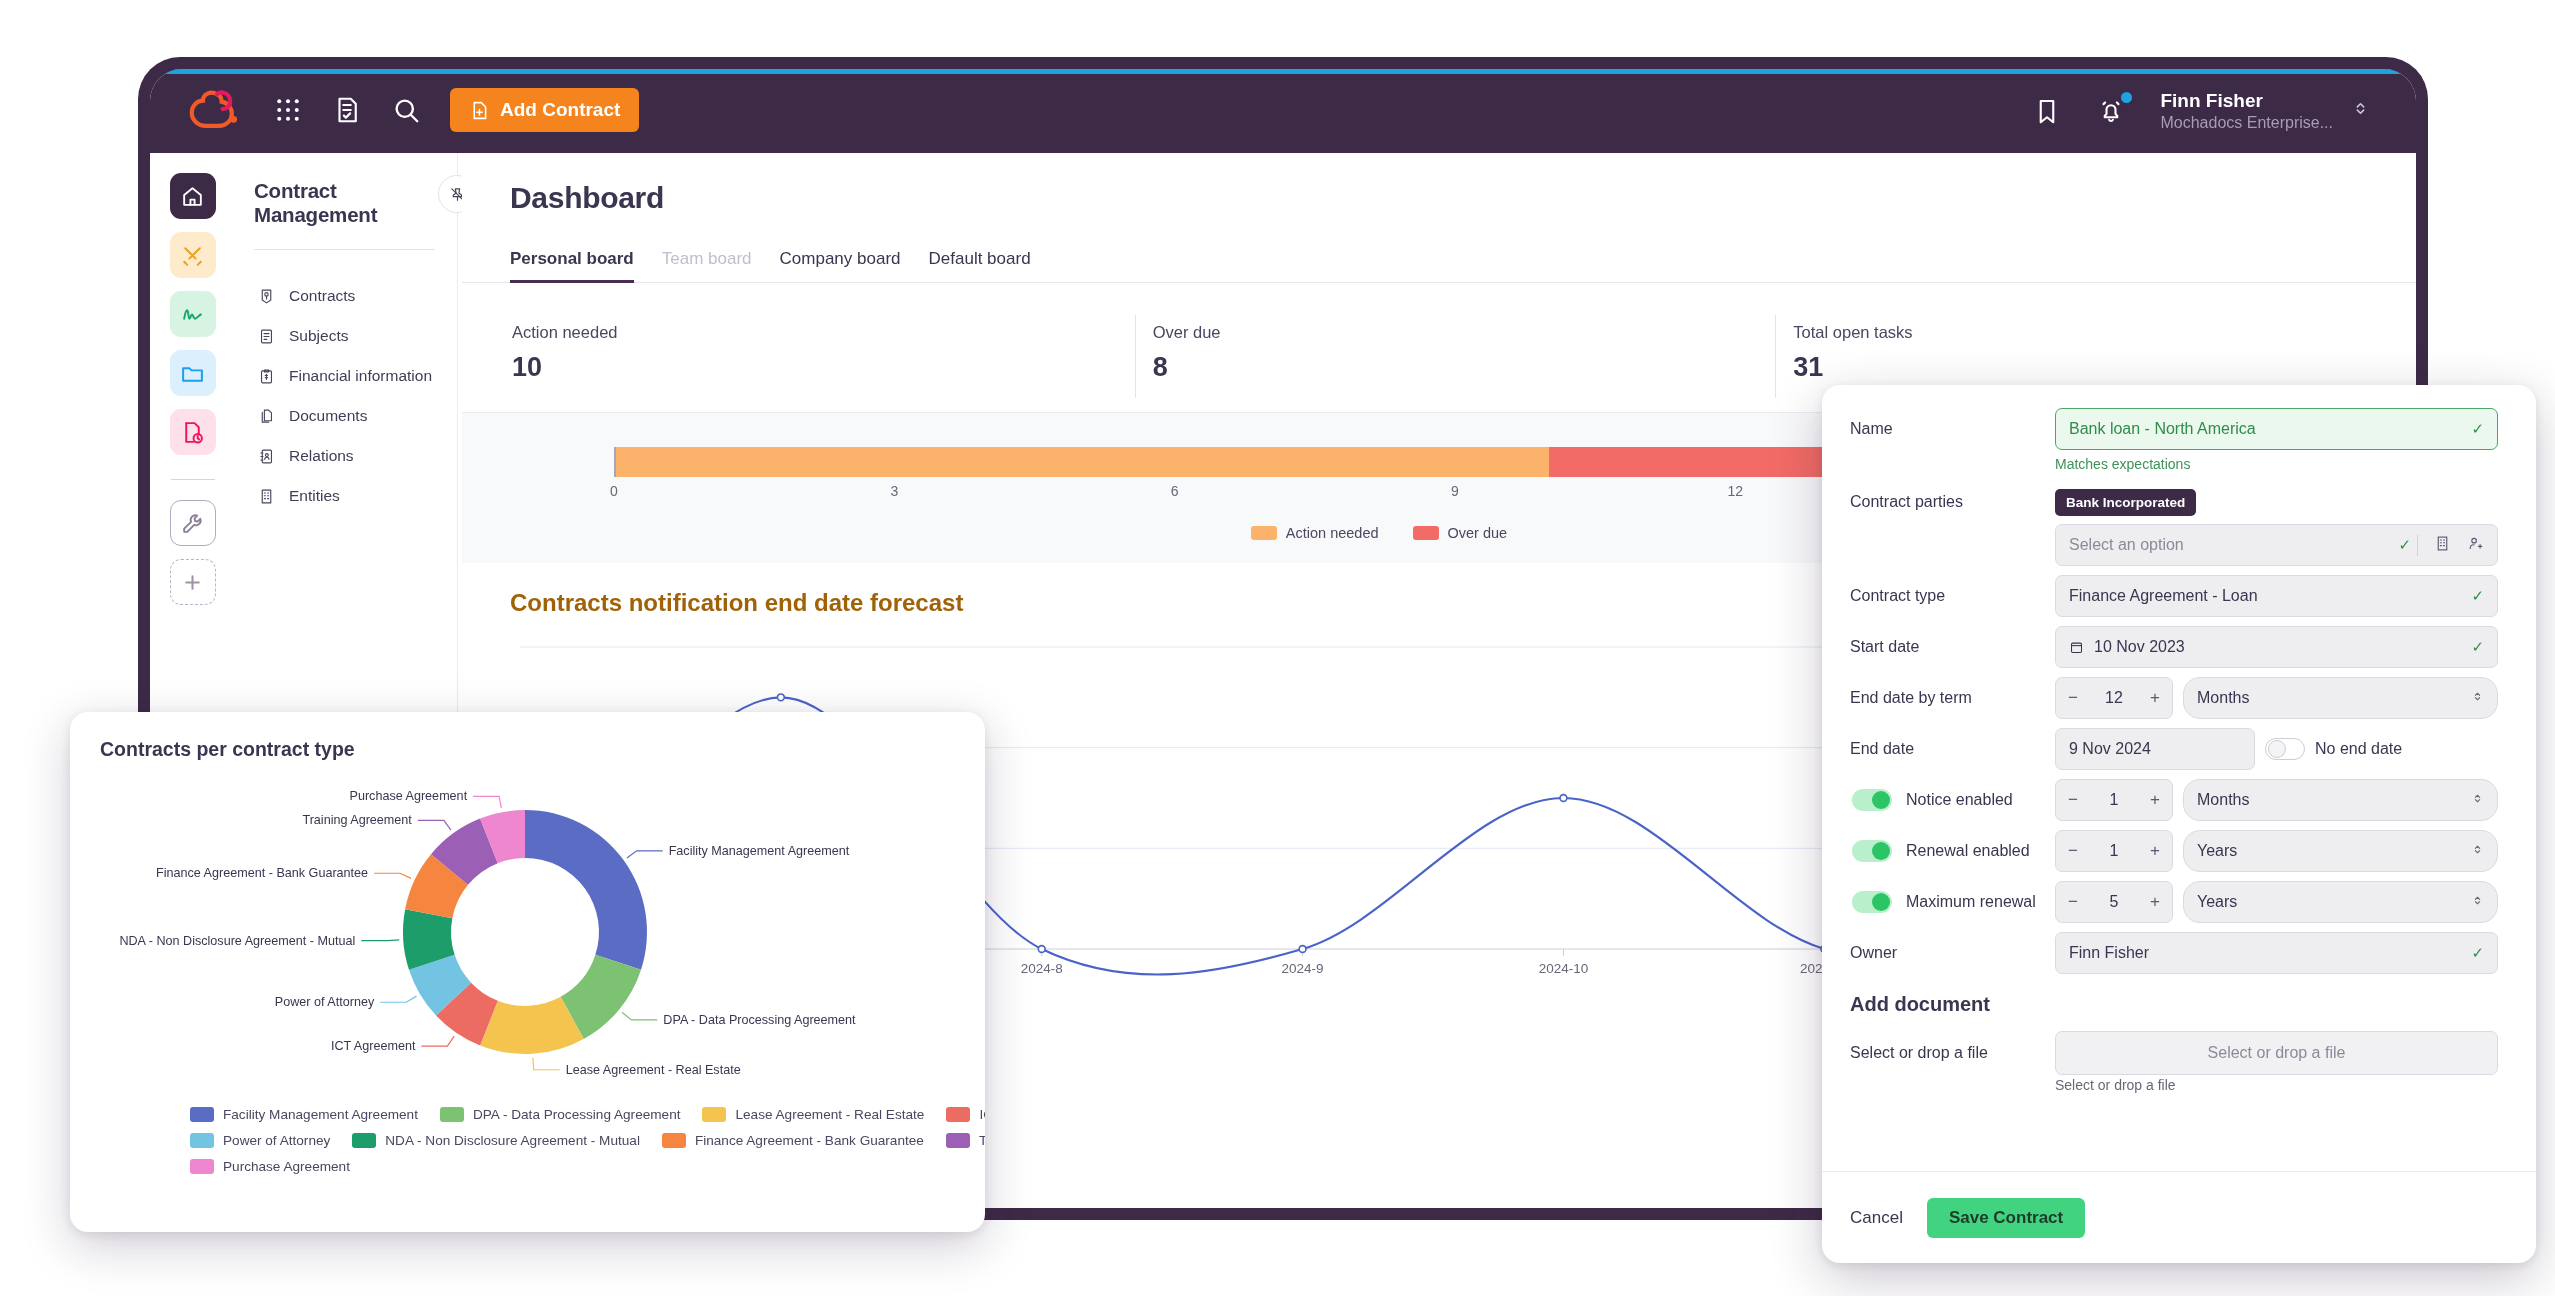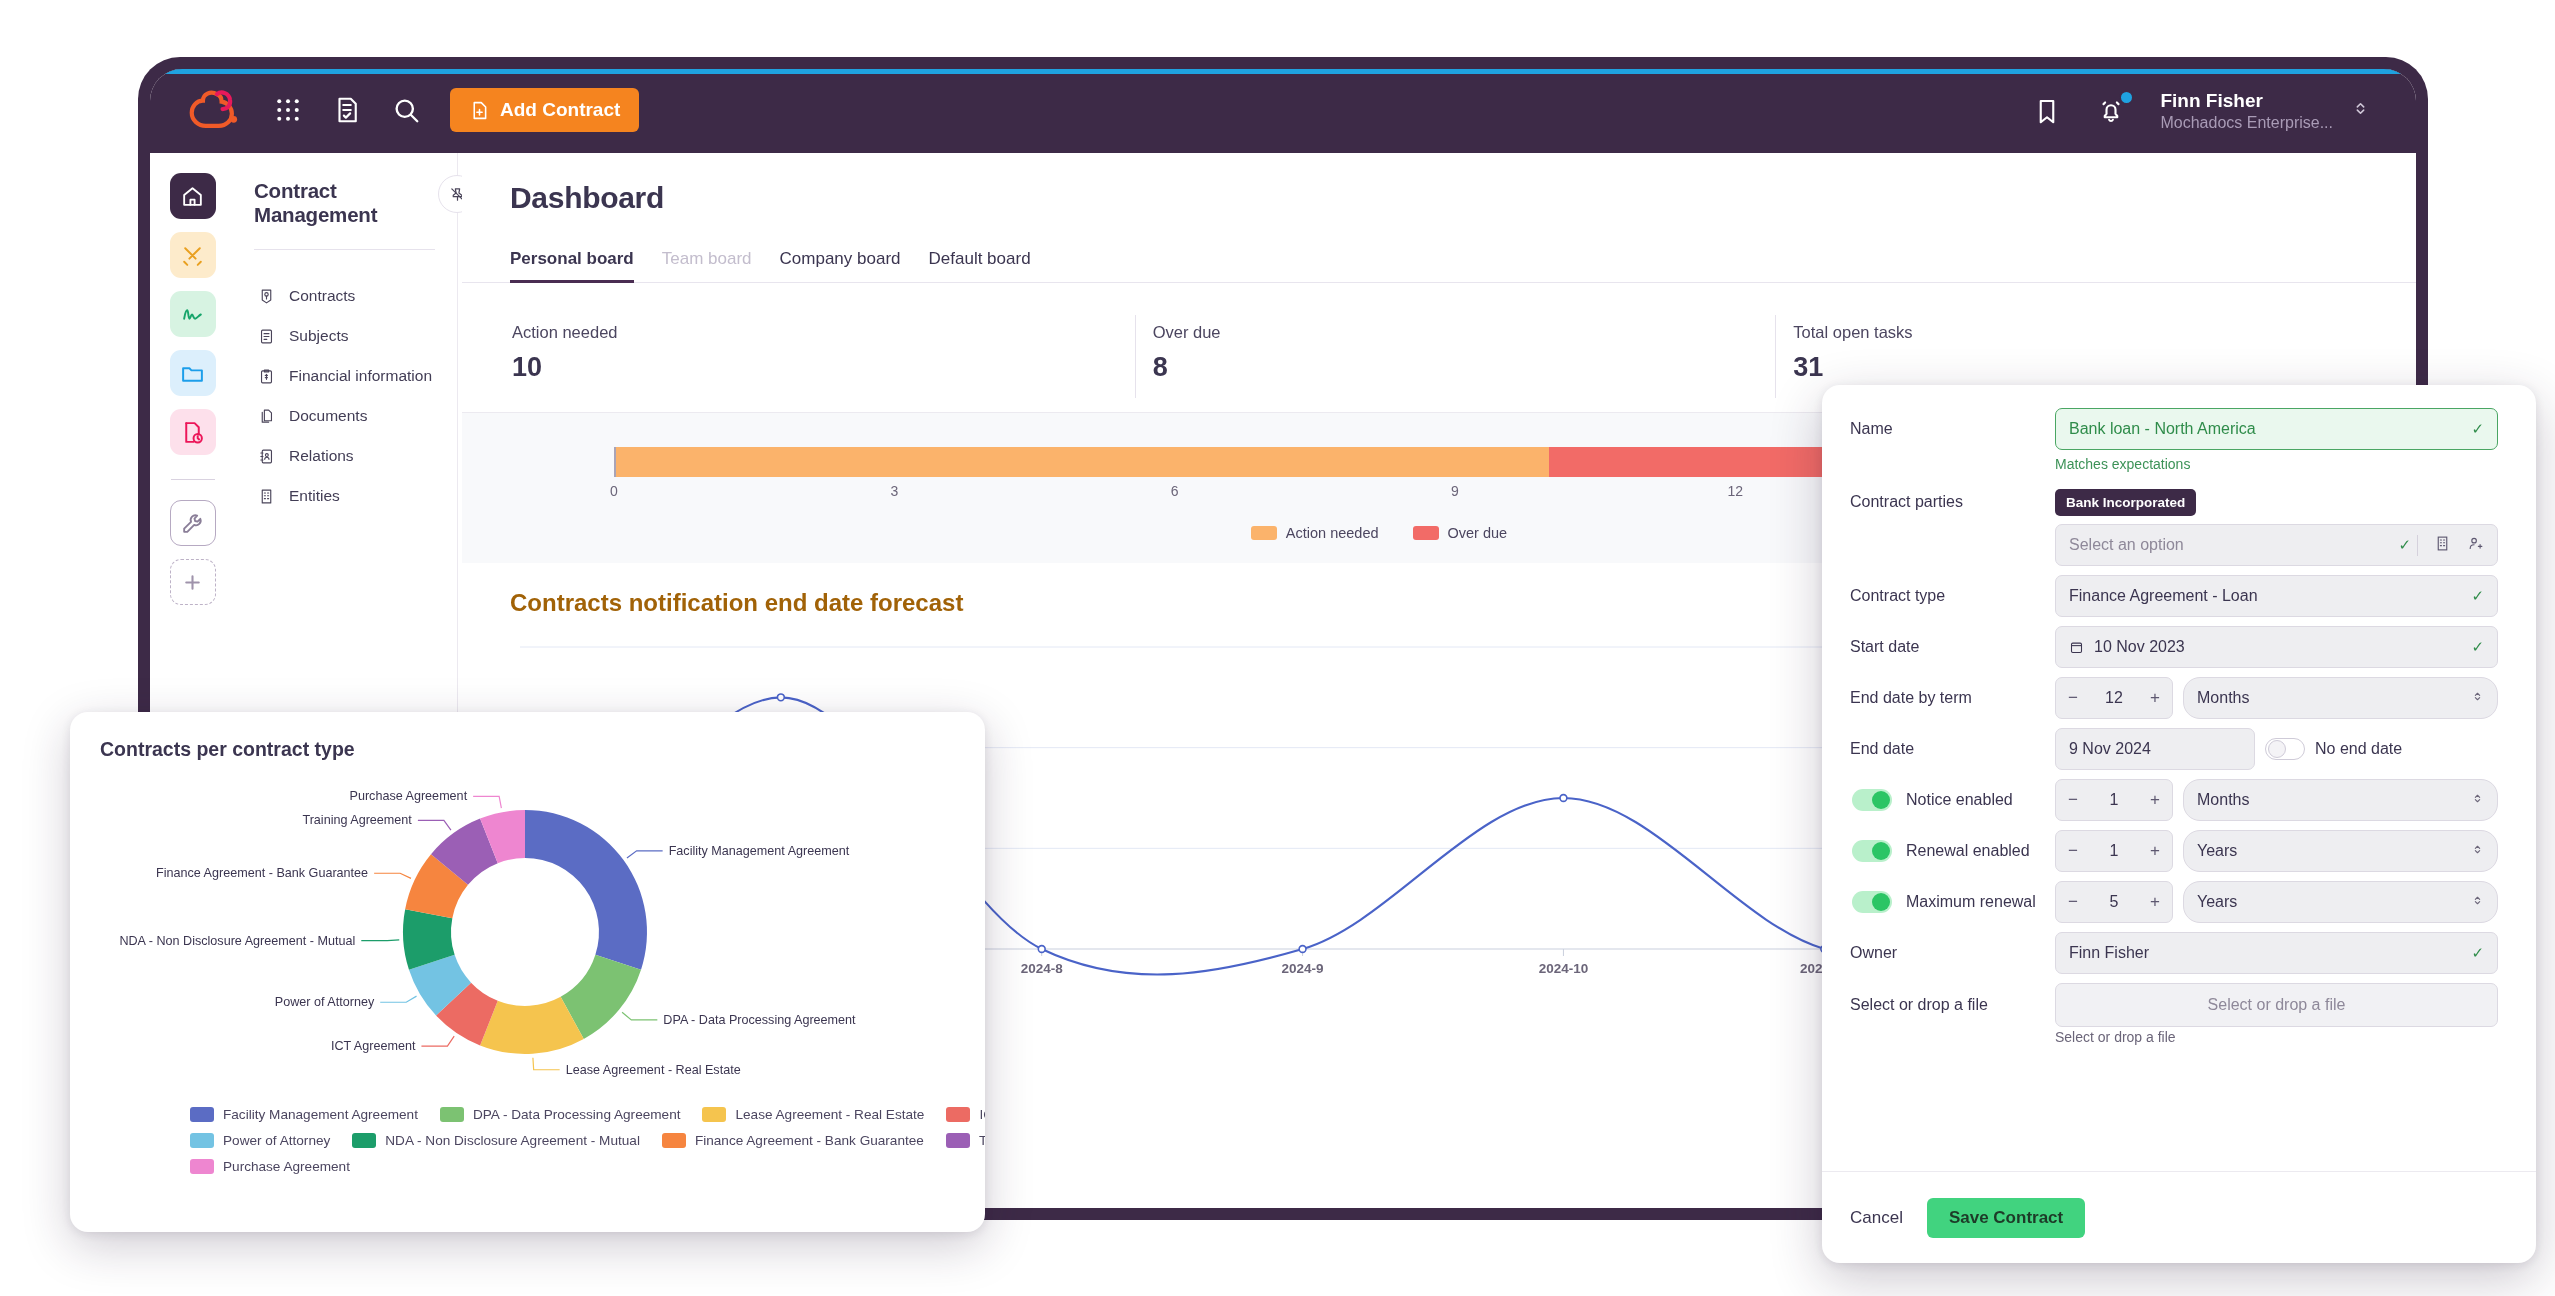--- a/index.html
+++ b/index.html
@@ -183,21 +183,20 @@
 
   #forecast-title {
     font-size: 24px; font-weight: 700; color:#a16207;
     padding: 26px 0 0 48px;
   }
   #line-chart-area { position: relative; height: 390px; margin: 0 60px 0 48px; }
   #line-chart-area svg { width: 100%; height: 100%; display:block; }
   .lx-label {
     position:absolute; font-size: 13.5px; color:#6b6579;
     transform: translateX(-50%);
-    font-weight: bold;
   }
 
   
   #donut-card {
     position: absolute;
     left: 70px; top: 712px;
     width: 915px; height: 520px;
     background: #ffffff;
     border-radius: 18px;
     box-shadow: 0 14px 48px rgba(40,25,55,0.22), 0 2px 10px rgba(40,25,55,0.10);
@@ -855,20 +854,21 @@
     <div class="frow">
       <div class="flabel">Owner</div>
       <div class="fctl">
         <div class="fin">
           <span>Finn Fisher</span>
           <span class="tick">✓</span>
         </div>
       </div>
     </div>
 
+    <div id="add-doc-title">Add document</div>
 
     <div class="frow" style="min-height:46px;margin-bottom:3px;">
       <div class="flabel">Select or drop a file</div>
       <div class="fctl">
         <div id="dropzone">Select or drop a file</div>
       </div>
     </div>
     <div class="helper gray">Select or drop a file</div>
 
   </div>

